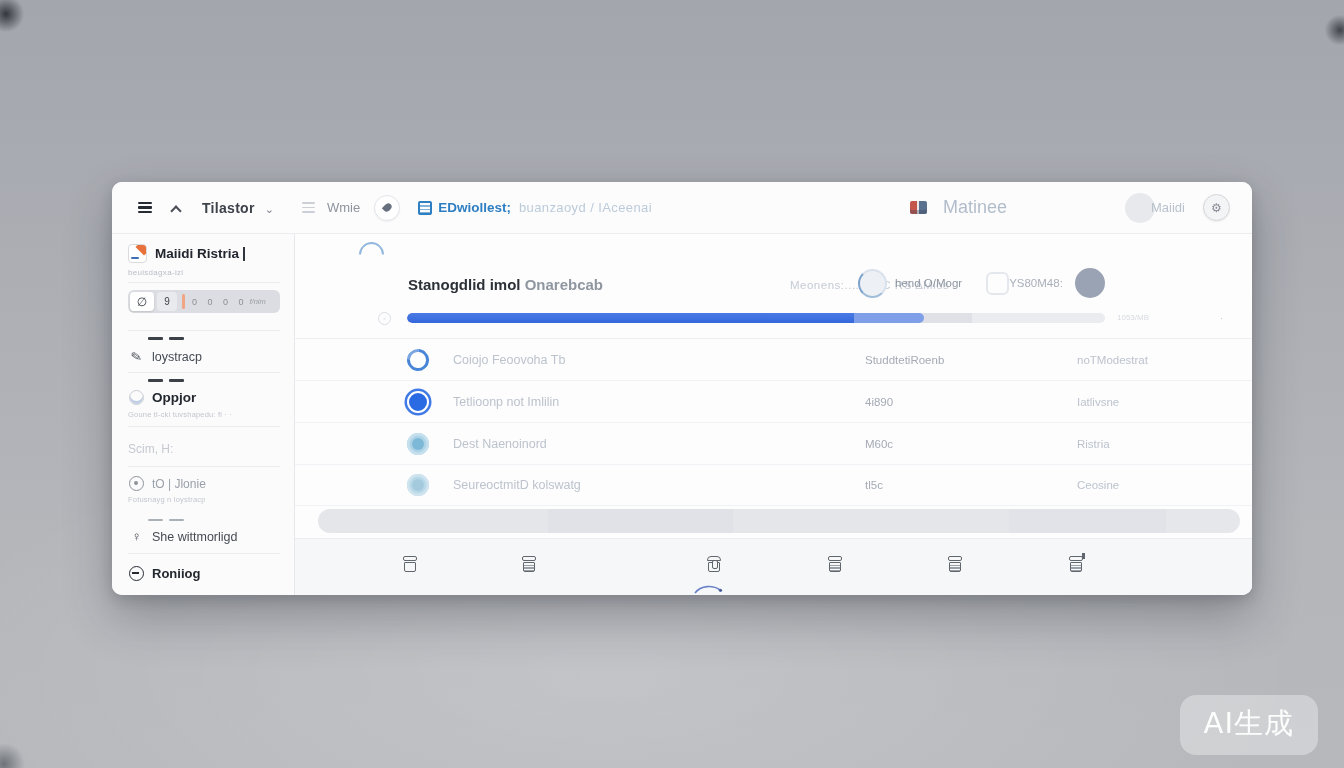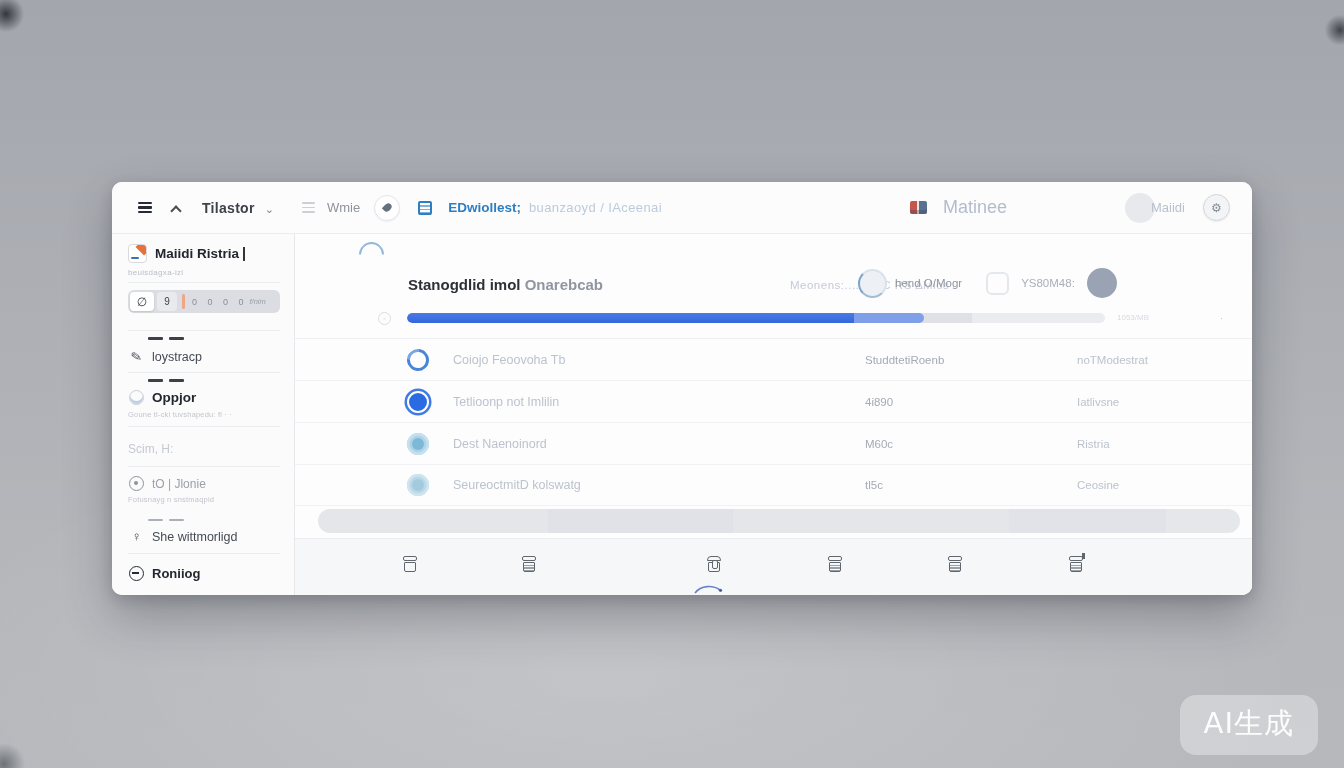--- a/index.html
+++ b/index.html
@@ -36,21 +36,21 @@
   .caret-dn { margin-left:10px; font-size:11px; color:#7d838b; transform:translateY(2px); }
   .list-ic { margin-left:28px; width:13px; display:flex; flex-direction:column; gap:2.5px; }
   .list-ic i { display:block; height:1.8px; background:#ccd0d6; border-radius:1px; }
   .nav-label { margin-left:12px; font-size:13px; color:#8d949c; }
   .drop-badge { margin-left:14px; width:26px; height:26px; border-radius:50%;
     border:1px solid #e2e5e9; background:#fff; display:flex; align-items:center; justify-content:center;
     box-shadow:0 1px 2px rgba(0,0,0,.05); }
   .droplet { width:7px; height:9px; background:#66707e; border-radius:50% 0 50% 50%; transform:rotate(-135deg); }
   .doc-ic { margin-left:18px; width:14px; height:14px; border:2px solid #2e7ec2; border-radius:2px;
     background:repeating-linear-gradient(180deg, transparent 0 2px, #7fb3dc 2px 3.5px); }
-  .doc-link { margin-left:16px; font-size:13.5px; font-weight:bold; color:#2e7ec2; }
+  .doc-link { margin-left:6px; font-size:13.5px; font-weight:bold; color:#2e7ec2; }
   .breadcrumb { margin-left:8px; font-size:13px; color:#bccbda; letter-spacing:.4px; }
   .tb-right { margin-left:auto; display:flex; align-items:center; }
   .flag-logo { width:17px; height:13px; border-radius:2px;
     background:linear-gradient(90deg,#c4564c 0 42%, #e8e8e8 42% 52%, #5b7190 52% 100%);
     box-shadow:inset 0 -4px 0 rgba(60,70,90,.35); }
   .notice { margin-left:16px; font-size:18px; color:#b2bdcb; }
   .user-wrap { margin-left:118px; display:flex; align-items:center; }
   .avatar-circ { width:30px; height:30px; border-radius:50%; background:#e7e9ed; }
   .user-name { margin-left:-4px; font-size:13px; color:#b9c2cc; }
   .round-btn { margin-left:18px; width:27px; height:27px; border-radius:50%;
@@ -104,21 +104,21 @@
     transform:rotate(-45deg); }
   .header-row { position:absolute; left:0; right:0; top:34px; height:34px; }
   .page-title { position:absolute; left:113px; top:8px; font-size:15px; font-weight:bold; color:#2c3138; white-space:nowrap; }
   .page-title .suffix { font-weight:bold; color:#8f969f; }
   .hdr-meta { position:absolute; left:495px; top:11px; font-size:11.5px; color:#c5cbd4; letter-spacing:.5px; white-space:nowrap; }
   .hdr-right { position:absolute; left:563px; top:0; display:flex; align-items:center; }
   .toggle-circ { width:29px; height:29px; border-radius:50%; background:#edf0f4;
     border:2px solid #d8e1ec; border-left-color:#7ea3cc; border-bottom-color:#9fbcd9; }
   .toggle-label { margin-left:8px; font-size:11.5px; color:#8f97a2; white-space:nowrap; }
   .sq-outline { margin-left:24px; width:23px; height:23px; border-radius:6px; border:2px solid #e4e7eb; background:#fdfdfe; }
-  .badge-label { margin-left:12px; font-size:11.5px; color:#a9b0ba; white-space:nowrap; }
+  .badge-label { margin-left:0; font-size:11.5px; color:#a9b0ba; white-space:nowrap; }
   .slate-circ { margin-left:12px; width:30px; height:30px; border-radius:50%; background:#9aa3b4; }
 
   .progress-row { position:absolute; left:0; right:0; top:76px; height:18px; }
   .prog-ic { position:absolute; left:83px; top:2px; width:13px; height:13px; border-radius:50%;
     border:1.4px solid #d9dce1; color:#c5c9cf; font-size:7px; display:flex; align-items:center; justify-content:center; }
   .prog-track { position:absolute; left:112px; top:3px; width:698px; height:10px; border-radius:5px;
     background:linear-gradient(90deg,#e7e8ec 0 65%, #dfe1e6 65% 81%, #ebecf0 81% 100%); overflow:hidden; display:flex; }
   .prog-fill { height:100%; background:linear-gradient(180deg,#4a7ae4,#3567dd); border-radius:5px 0 0 5px; }
   .prog-fill-light { height:100%; background:#7f9fe8; border-radius:0 5px 5px 0; }
   .prog-label { position:absolute; left:822px; top:3px; font-size:8px; color:#d8dbe0; }
@@ -250,21 +250,21 @@
         <span class="sb-label faint" style="margin-left:0">Scim, H:</span>
       </div>
       <div class="sb sb-div" style="top:232px"></div>
 
       <div class="sb sb-item" style="top:241px">
         <span class="sb-ic">
             <span class="eye-glyph"></span>
           </span>
         <span class="sb-label muted">tO | Jlonie</span>
       </div>
-      <div class="sb sb-note" style="top:261px">Fotusnayg n snstmaqpid</div>
+      <div class="sb sb-note" style="top:261px">Fotusnayg n loystracp</div>
 
       <div class="sb dashes light" style="top:285px; left:36px">
           <i></i>
           <i></i>
         </div>
       <div class="sb sb-item" style="top:294px">
         <span class="sb-ic">
             <span class="person-glyph">♀</span>
           </span>
         <span class="sb-label">She wittmorligd</span>

